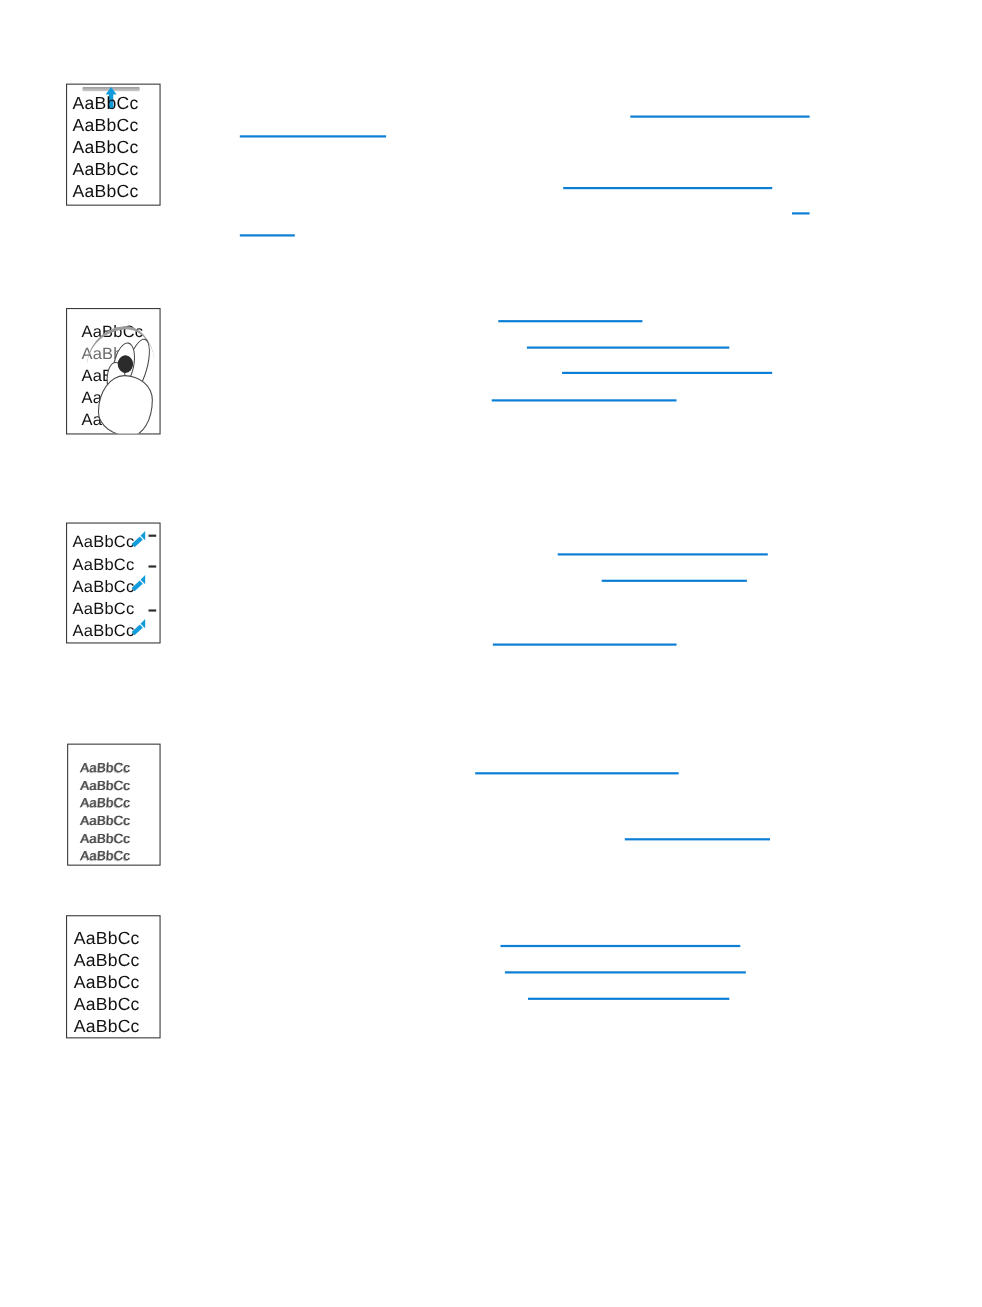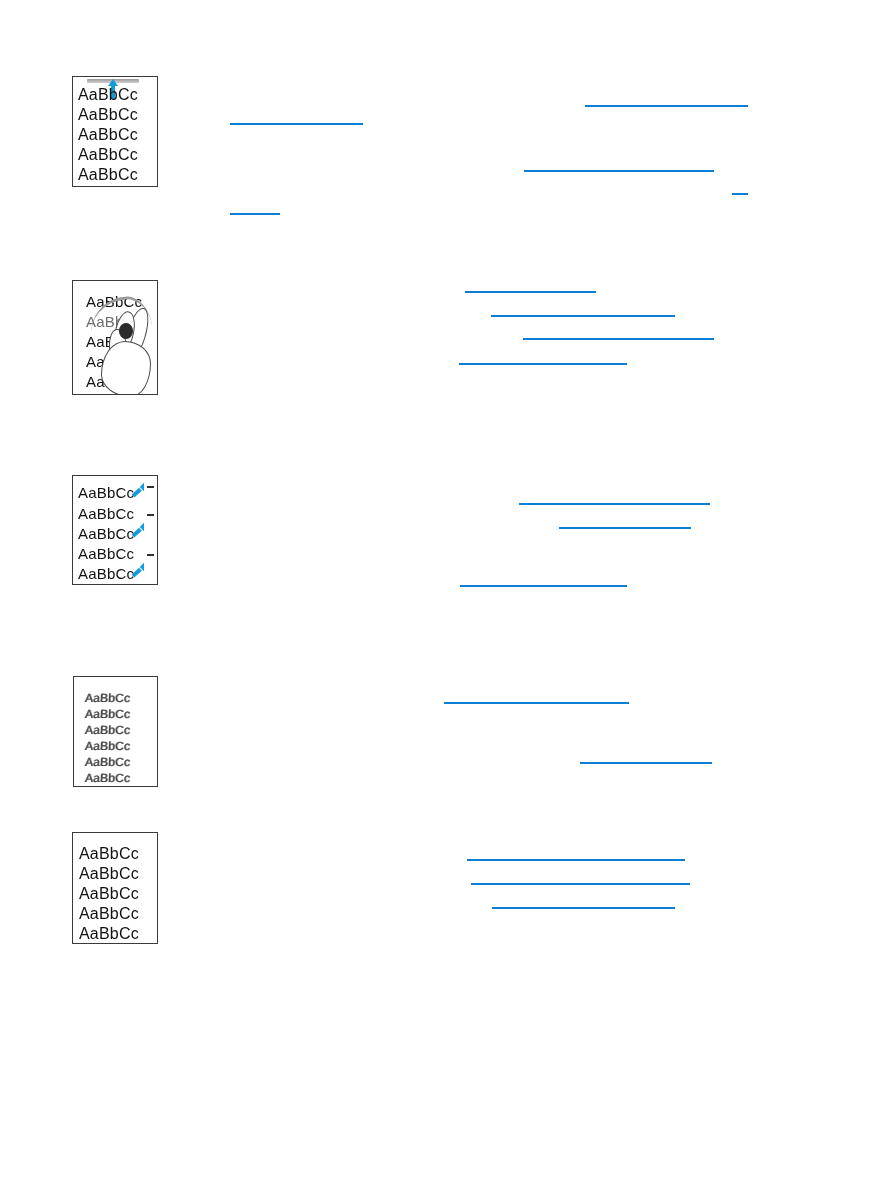--- a/index.html
+++ b/index.html
@@ -13,21 +13,20 @@
     -webkit-font-smoothing: antialiased;
   }
 
   
   #page {
     position: relative;
     width: 736px;
     height: 1188px;
     background: #ffffff;
     overflow: hidden;
-    margin-left: 12px;
   }
 
   
   .figure {
     position: absolute;
     box-sizing: border-box;
     background: #ffffff;
     border: 1px solid #3a3a3a;
     overflow: hidden;
   }

